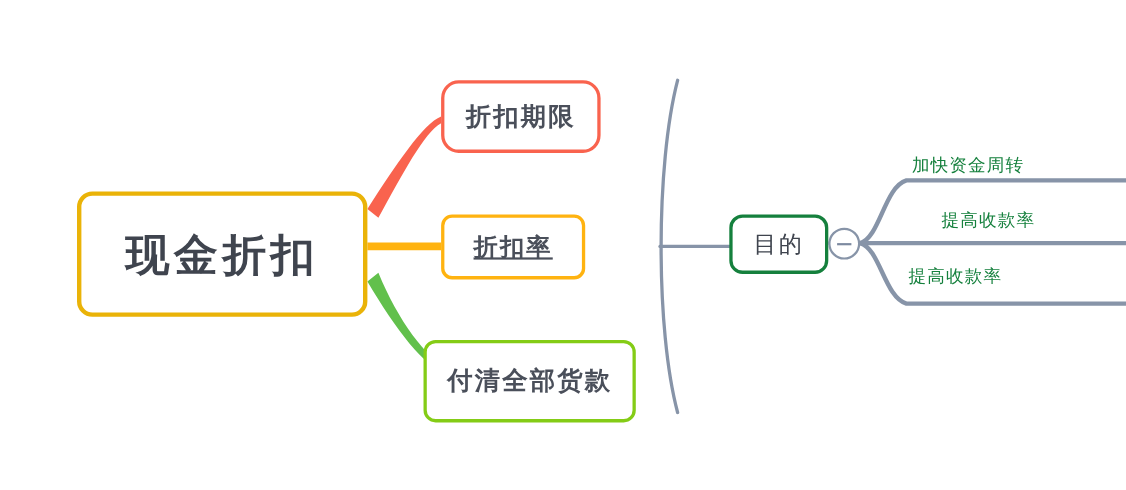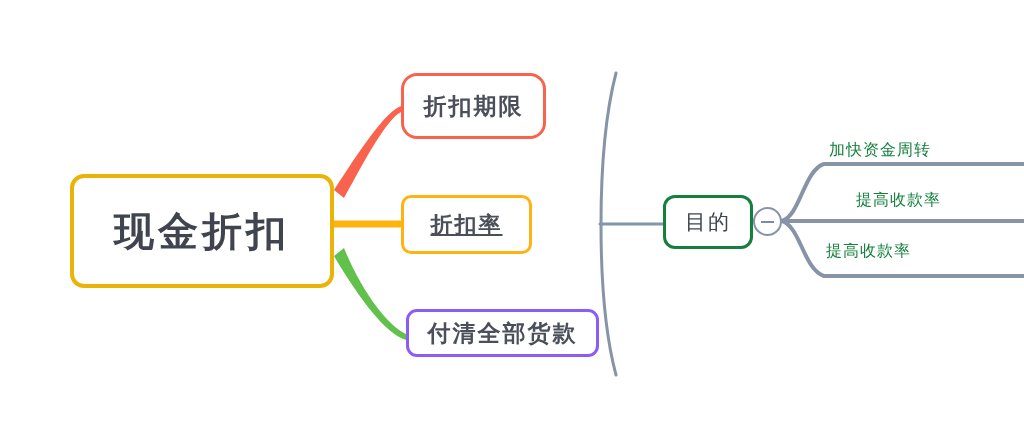--- a/index.html
+++ b/index.html
@@ -61,25 +61,25 @@
     top: 195px;
     width: 131px;
     height: 59px;
     border: 3px solid #FFB310;
     border-radius: 10px;
     font-size: 22px;
     letter-spacing: 2px;
     text-decoration: underline;
   }
   .node-green {
-    left: 406px;
+    left: 385px;
     top: 309px;
     width: 193px;
-    height: 48px;
-    border: 3px solid #8b5cf6;
+    height: 75px;
+    border: 3px solid #84cc16;
     border-radius: 11px;
     font-size: 23px;
     letter-spacing: 2px;
   }
   .node-purpose {
     left: 663px;
     top: 195px;
     width: 90px;
     height: 54px;
     border: 3px solid #15803d;

